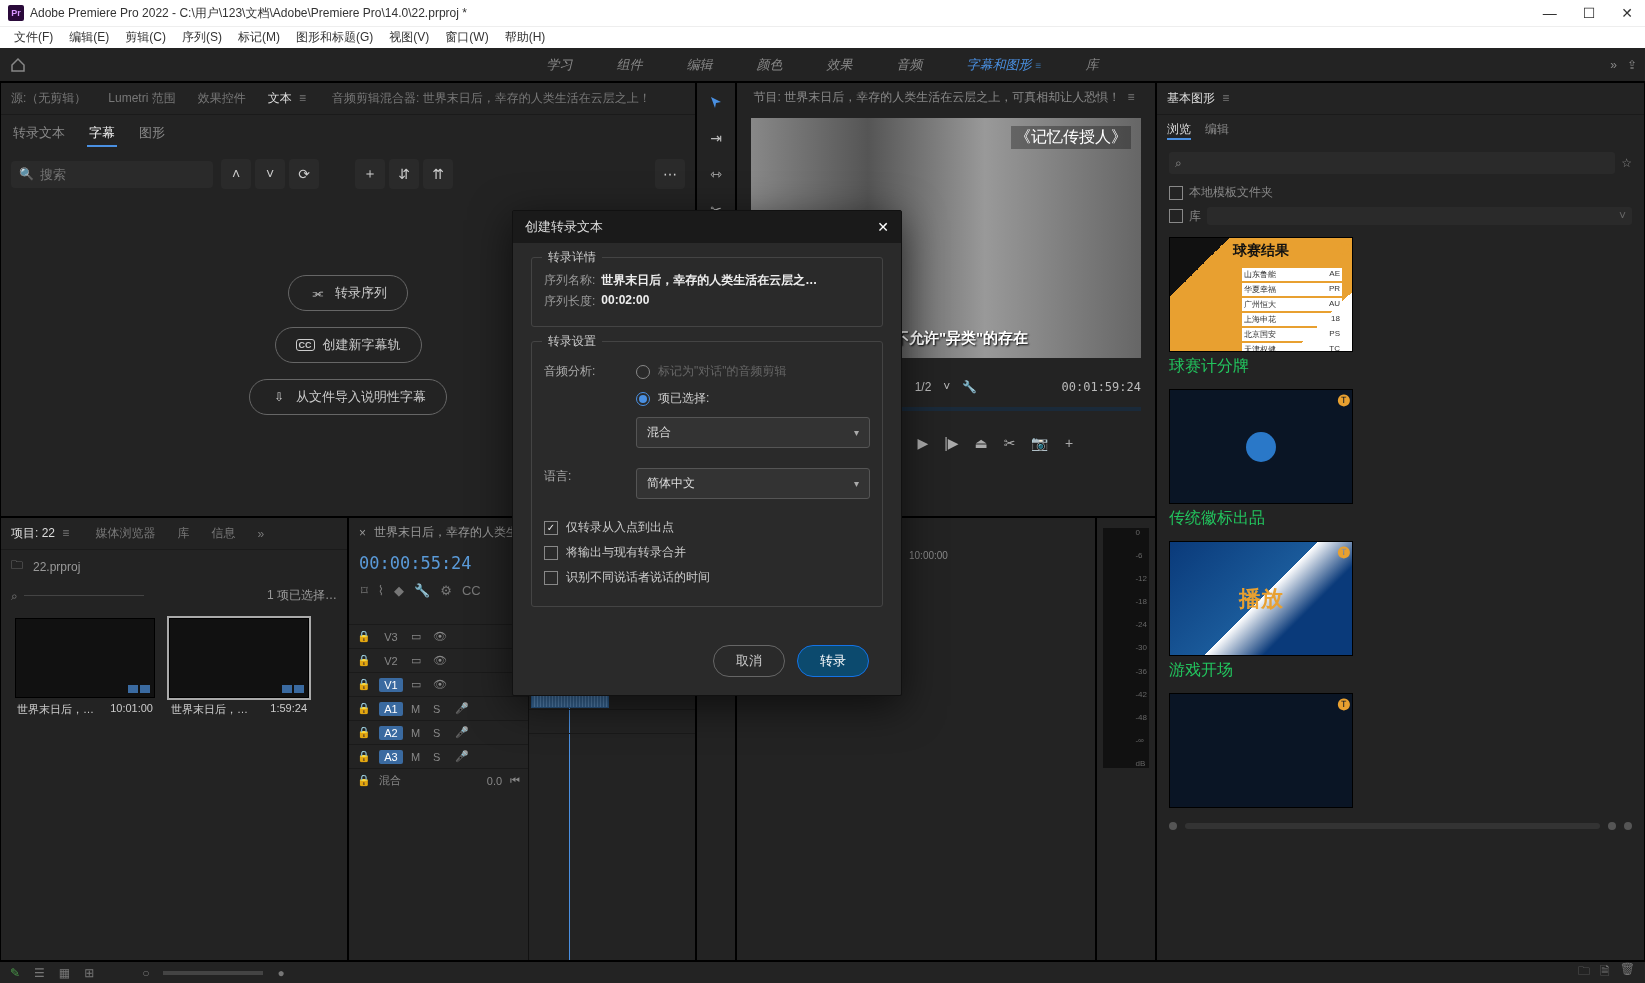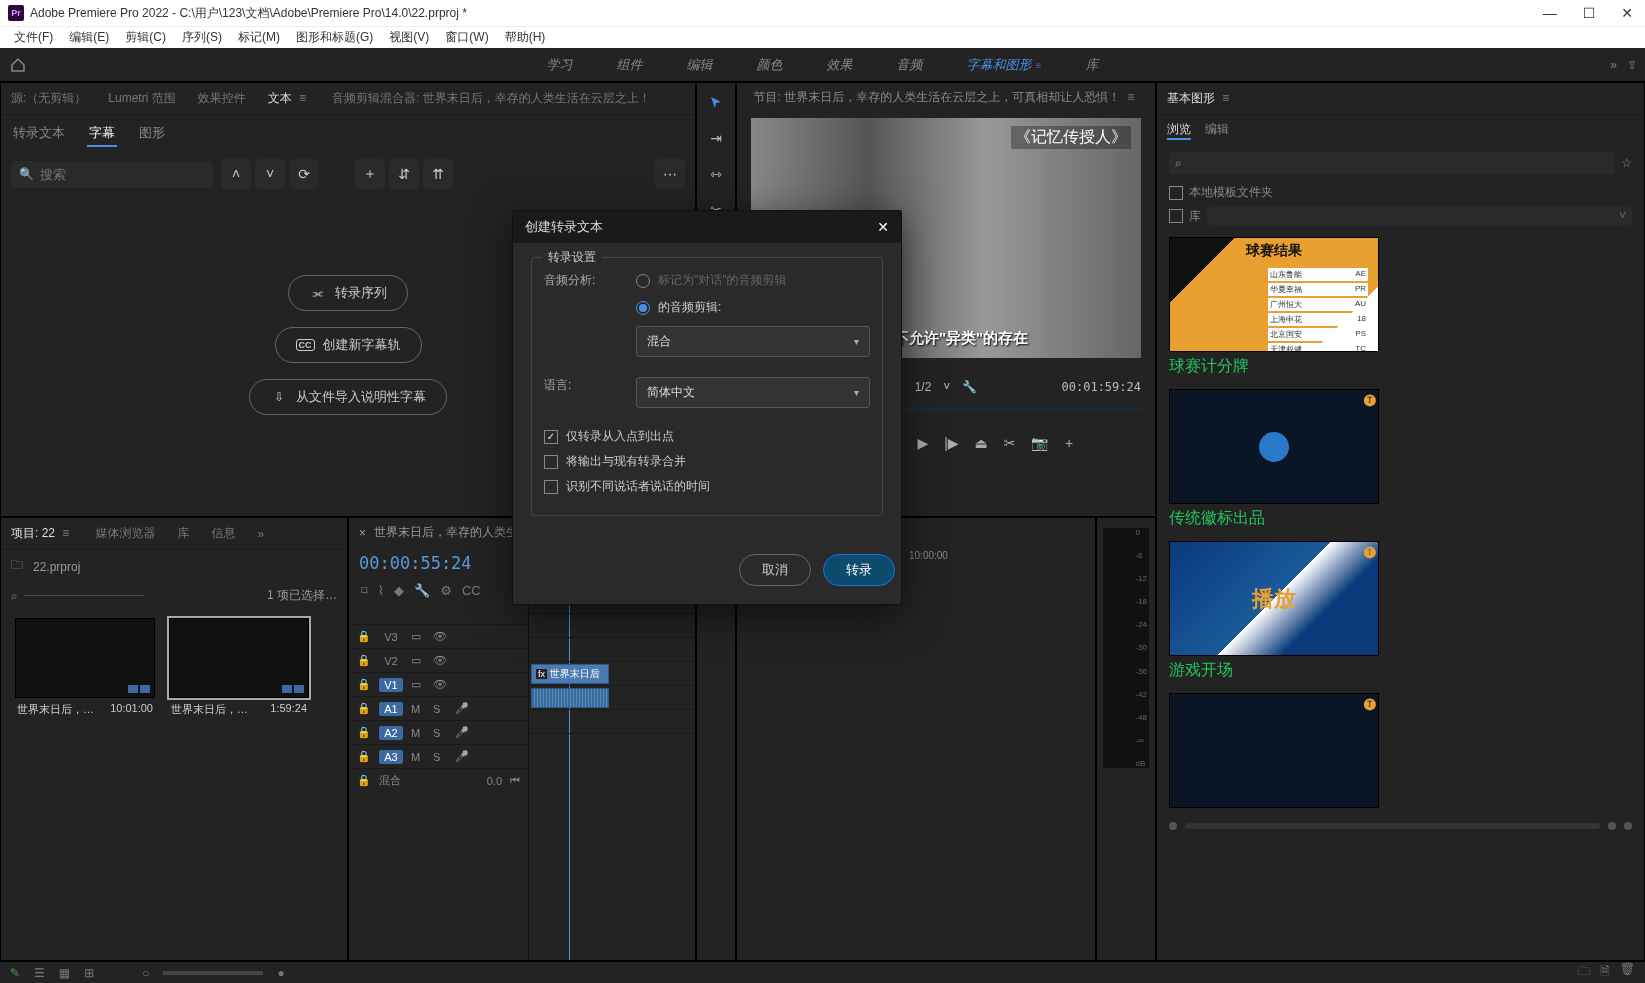--- a/index.html
+++ b/index.html
@@ -94,21 +94,21 @@
 .eg-subtab.active { color: #ddd; border-bottom: 2px solid #4a90e2; }
 .eg-mytmpl { margin: 8px 12px; background: #2f2f2f; padding: 6px; text-align: center; color: #888; border-radius: 2px; }
 .eg-search { margin: 6px 12px; display: flex; align-items: center; gap: 6px; }
 .eg-search-box { flex:1; background:#2a2a2a; border-radius:3px; padding:4px 6px; color:#888; }
 .eg-star { color:#888; }
 .eg-checks { padding: 4px 12px; display: flex; flex-direction: column; gap: 6px; color: #888; }
 .eg-check-row { display:flex; align-items:center; gap:6px; }
 .eg-select { background:#2a2a2a; border-radius:3px; padding:2px 6px; flex:1; display:flex; justify-content:space-between; color:#666; }
 .eg-list { padding: 8px 12px; display: flex; flex-direction: column; gap: 8px; overflow: hidden; }
 .eg-item { }
-.eg-thumb { width: 210px; height: 115px; background: #222; position: relative; border:1px solid #000; overflow:hidden; }
+.eg-thumb { width: 184px; height: 115px; background: #222; position: relative; border:1px solid #000; overflow:hidden; }
 .eg-title { color: #22c55e; font-size: 16px; padding: 4px 0; }
 .eg-t-flag { position:absolute; top:2px; right:2px; color:#e8a030; font-size:12px; }
 
 
 .th1 { background: linear-gradient(135deg, #111 0%, #111 20%, #e8a030 20%, #e8a030 80%, #fff 80%); }
 .th1 .lines { position:absolute; right:10px; top:30px; width:100px; }
 .th1 .lines div { background:#fff; color:#333; font-size:8px; padding:1px 2px; margin-bottom:2px; display:flex; justify-content:space-between; }
 .th1 .title { position:absolute; top:4px; left:50%; transform:translateX(-50%); color:#111; font-weight:bold; font-size:14px; }
 .th2 { background:#0a1525; display:flex; align-items:center; justify-content:center; }
 .th2 .dot { width:30px; height:30px; background:#2a78c8; border-radius:50%; }
@@ -150,27 +150,27 @@
 .fs-row { display: flex; gap: 6px; font-size: 12px; color: #aaa; margin-bottom: 4px; }
 .fs-row .label { color: #999; }
 .fs-row .val { color: #eee; font-weight: bold; }
 .radio-row { display: flex; align-items: center; gap: 8px; margin-bottom: 10px; font-size: 12px; color: #ccc; }
 .radio { width: 14px; height: 14px; border: 1px solid #888; border-radius: 50%; display: inline-flex; align-items: center; justify-content: center; }
 .radio.checked::after { content: ''; width: 8px; height: 8px; background: #4a90e2; border-radius: 50%; }
 .radio.checked { border-color: #4a90e2; }
 .radio-row.disabled { color: #666; }
 .select-box { background: #333; border: 1px solid #555; border-radius: 3px; padding: 6px 10px; display: flex; justify-content: space-between; align-items: center; color: #ddd; cursor: pointer; margin-bottom: 10px; font-size: 12px; }
 .select-box .chev { color: #aaa; font-size: 10px; }
-.setting-row { display:flex; align-items:flex-start; gap: 24px; font-size:12px; margin-bottom:10px; }
+.setting-row { display:flex; align-items:flex-start; gap: 24px; font-size:12px; margin-bottom:10px;margin-top:7px; }
 .setting-label { color:#aaa; width: 68px; }
 .setting-ctrl { flex:1; }
 .check-row { display:flex; align-items:center; gap:8px; font-size:12px; color:#ccc; margin-bottom:8px; }
 .check { width:14px; height:14px; border:1px solid #888; display:inline-flex; align-items:center; justify-content:center; font-size:10px; color:#eee; }
 .check.checked::after { content:'✓'; }
-.modal-footer { display:flex; justify-content:flex-end; gap:12px; padding: 10px 6px 18px; }
+.modal-footer { display:flex; justify-content:flex-end; gap:12px; padding: 10px 32px 18px; }
 .btn { padding: 6px 22px; border-radius: 16px; cursor: pointer; font-size: 13px; }
 .btn-cancel { background: transparent; border: 1px solid #666; color: #ccc; }
 .btn-primary { background: #0c4a6e; border: 1px solid #1473e6; color: #fff; }
 
 
 .eg-footer { padding:6px 12px; display:flex; align-items:center; gap:8px; }
 .eg-footer .dot { width:8px;height:8px;border-radius:50%;background:#555; }
 .eg-footer .bar { flex:1; height:6px; background:#333; border-radius:3px; }
 
 svg { display:block; }
@@ -598,32 +598,43 @@
   </div>
 </div>
 
 <div class="modal">
   <div class="modal-title">
     <span>创建转录文本</span>
     <span class="modal-close">✕</span>
   </div>
   <div class="modal-body">
     <div class="fieldset">
+      <div class="fieldset-legend">转录详情</div>
+      <div class="fs-row">
+          <span class="label">序列名称:</span>
+          <span class="val">世界末日后，幸存的人类生活在云层之…</span>
+        </div>
+      <div class="fs-row">
+          <span class="label">序列长度:</span>
+          <span class="val">00:02:00</span>
+        </div>
+    </div>
+    <div class="fieldset">
       <div class="fieldset-legend">转录设置</div>
 
       <div class="setting-row">
         <div class="setting-label">音频分析:</div>
         <div class="setting-ctrl">
           <div class="radio-row disabled">
             <span class="radio"></span>
               <span>标记为"对话"的音频剪辑</span>
           </div>
           <div class="radio-row">
             <span class="radio checked"></span>
-              <span>的音频剪辑:</span>
+              <span>项已选择:</span>
           </div>
           <div class="select-box">
             <span>混合</span>
               <span class="chev">▾</span>
           </div>
         </div>
       </div>
 
       <div class="setting-row">
         <div class="setting-label">语言:</div>

